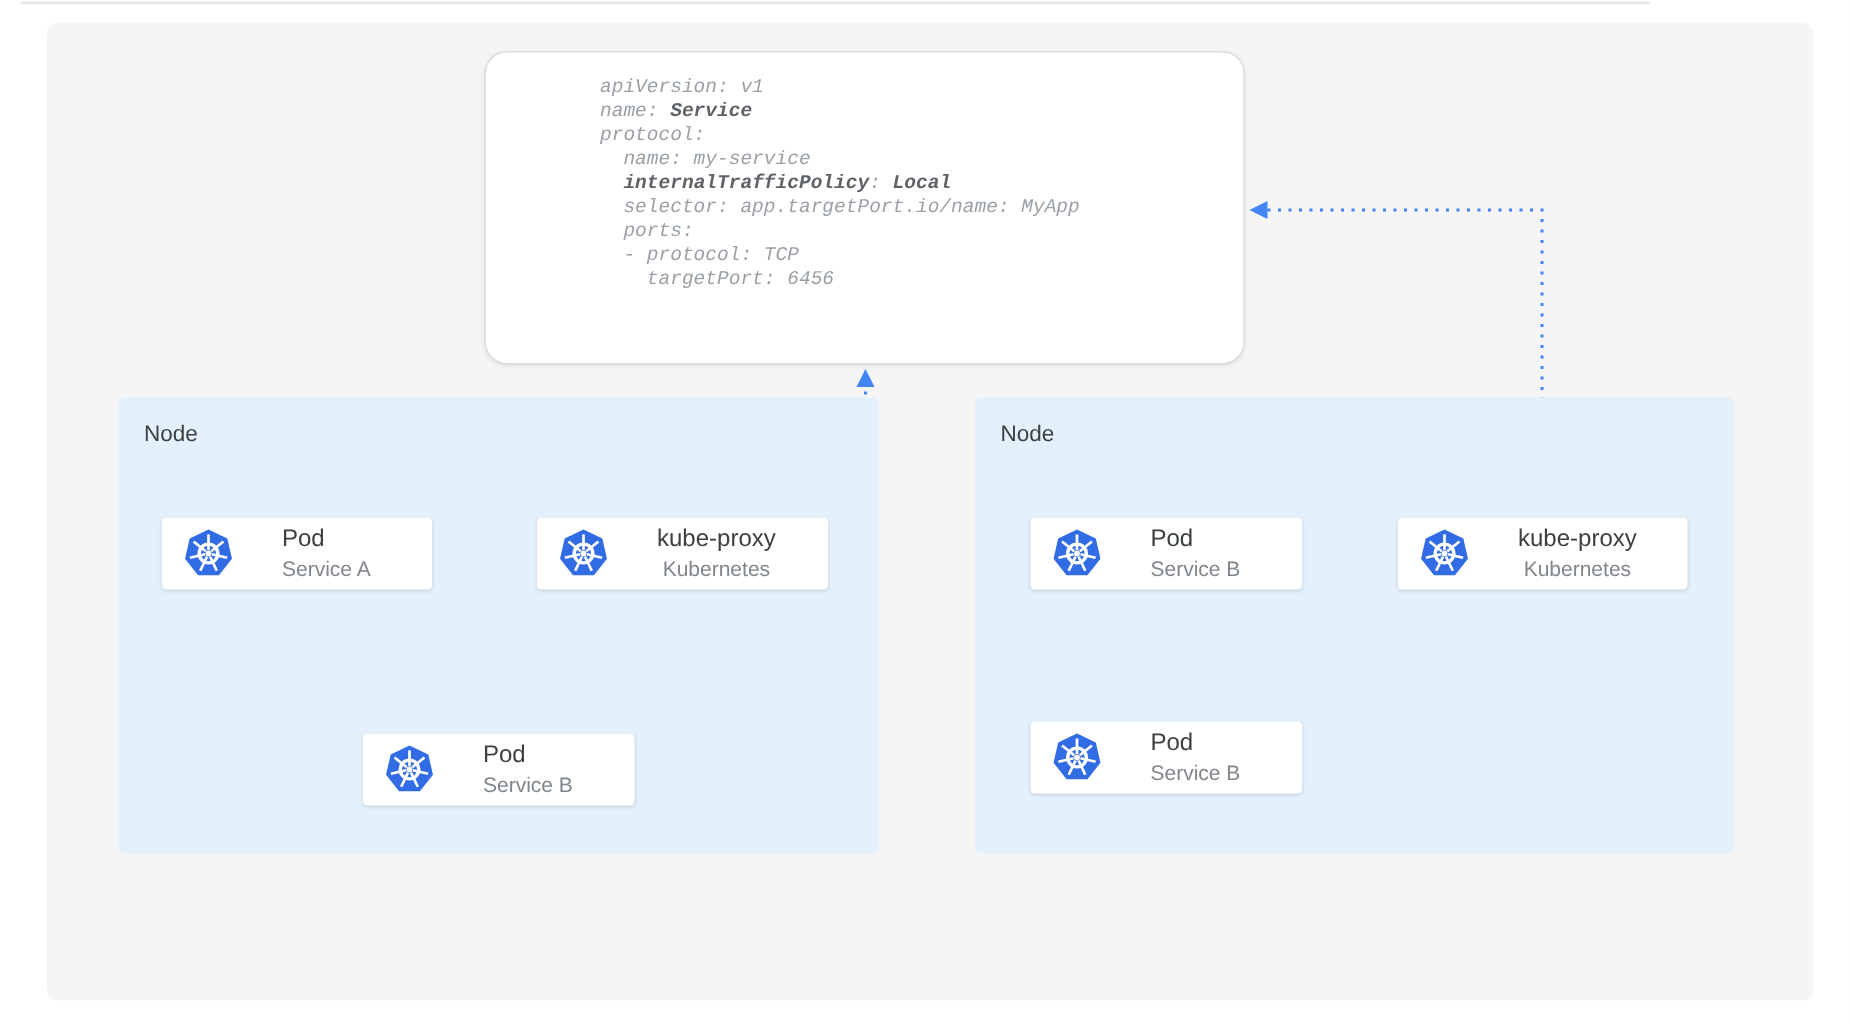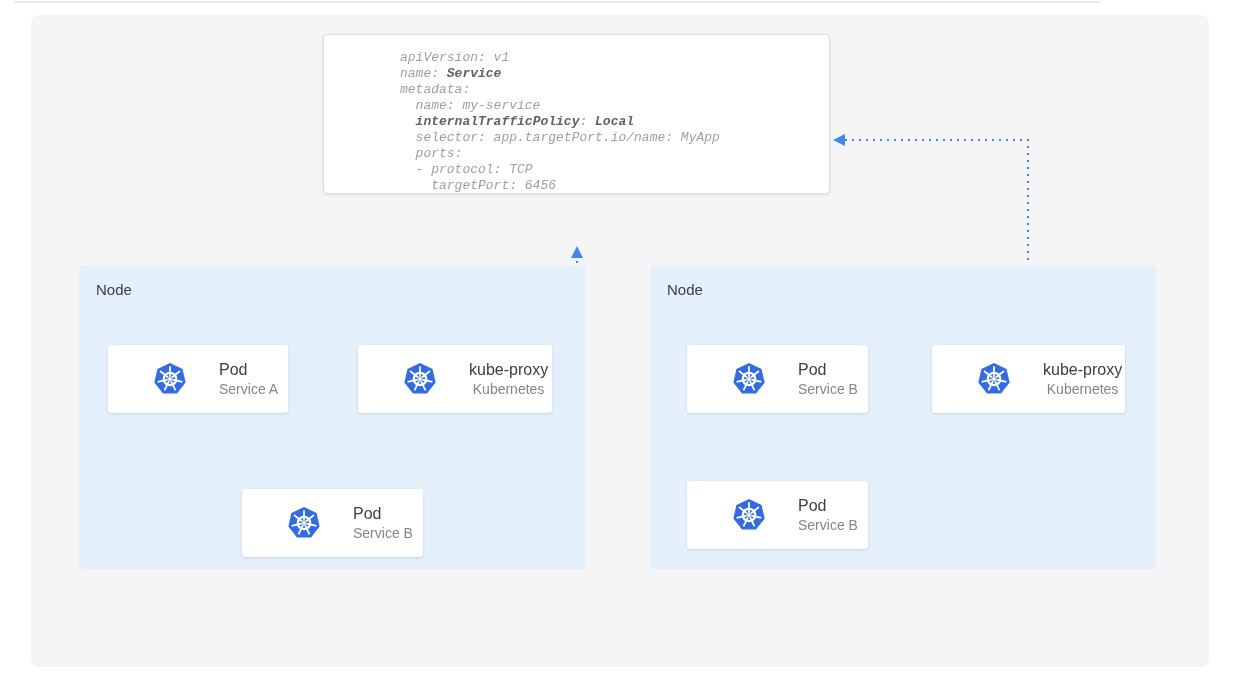--- a/index.html
+++ b/index.html
@@ -14,38 +14,38 @@
   }
   *{margin:0;padding:0;box-sizing:border-box;}
   html,body{width:1233px;height:683px;background:#ffffff;overflow:hidden;
     font-family:"Liberation Sans",sans-serif;}
   .page{position:relative;width:1233px;height:683px;background:#ffffff;}
   .top-divider{position:absolute;left:14px;top:1px;width:1086px;height:2px;
     background:#e8e8e8;border-radius:2px;}
   .canvas{position:absolute;left:31px;top:15px;width:1178px;height:652px;
     background:var(--canvas-bg);border-radius:8px;}
   
-  .yaml-card{position:absolute;left:323px;top:34px;width:507px;height:160px;
-    background:#ffffff;border:1px solid #dadce0;border-radius:4px;
+  .yaml-card{position:absolute;left:323px;top:34px;width:507px;height:209px;
+    background:#ffffff;border:1px solid #dadce0;border-radius:15px;
     box-shadow:0 1px 3px rgba(60,64,67,.10);}
   .code{padding:15px 0 0 76px;font-family:"Liberation Mono",monospace;
     font-style:italic;font-size:13px;line-height:16px;color:var(--code-regular);}
   .code-line{white-space:pre;}
   .code-line .b{font-weight:bold;color:var(--code-bold);}
   
   .node{position:absolute;top:265px;height:304px;background:var(--node-bg);
     border-radius:4px;}
   .node-left{left:79px;width:507px;}
   .node-right{left:650px;width:506px;}
   .node-label{position:absolute;left:17px;top:16px;font-size:15px;
     color:var(--title-color);}
   
-  .card{position:absolute;width:181px;height:68px;background:#ffffff;
+  .card{position:absolute;width:181px;height:48px;background:#ffffff;
     border-radius:3px;box-shadow:0 1px 3px rgba(0,0,0,.14);
-    display:flex;align-items:center;padding-left:31px;}
+    display:flex;align-items:center;}
   .card .icon{width:34px;height:34px;margin-left:14px;flex:0 0 auto;}
   .card .icon svg{width:34px;height:34px;display:block;}
   .card .txt{margin-left:32px;}
   .card .title{font-size:16px;color:var(--title-color);line-height:21px;}
   .card .subtitle{font-size:14px;color:var(--subtitle-color);line-height:19px;text-align:center;}
   .k8s-hept{fill:var(--k8s-blue);}
   .k8s-wheel{stroke:#ffffff;fill:none;}
   
   .c-l-pod-a{left:108px;top:345px;width:180px;}
   .c-l-proxy{left:358px;top:345px;width:194px;}
@@ -84,21 +84,21 @@
     <g>
       <path class="dotted" d="M1028,344 V140 H845"></path>
       <polygon points="833,140 845,134 845,146"></polygon>
     </g>
   </svg>
 
   <div class="yaml-card">
     <div class="code">
         <div class="code-line"><span>apiVersion: v1</span></div>
         <div class="code-line"><span>name: </span><span class="b">Service</span></div>
-        <div class="code-line"><span>metadata:</span></div>
+        <div class="code-line"><span>protocol:</span></div>
         <div class="code-line"><span>  name: my-service</span></div>
         <div class="code-line"><span>  </span><span class="b">internalTrafficPolicy</span><span>: </span><span class="b">Local</span></div>
         <div class="code-line"><span>  selector: app.targetPort.io/name: MyApp</span></div>
         <div class="code-line"><span>  ports:</span></div>
         <div class="code-line"><span>  - protocol: TCP</span></div>
         <div class="code-line"><span>    targetPort: 6456</span></div>
       </div>
   </div>
 
   <div class="node node-left">

